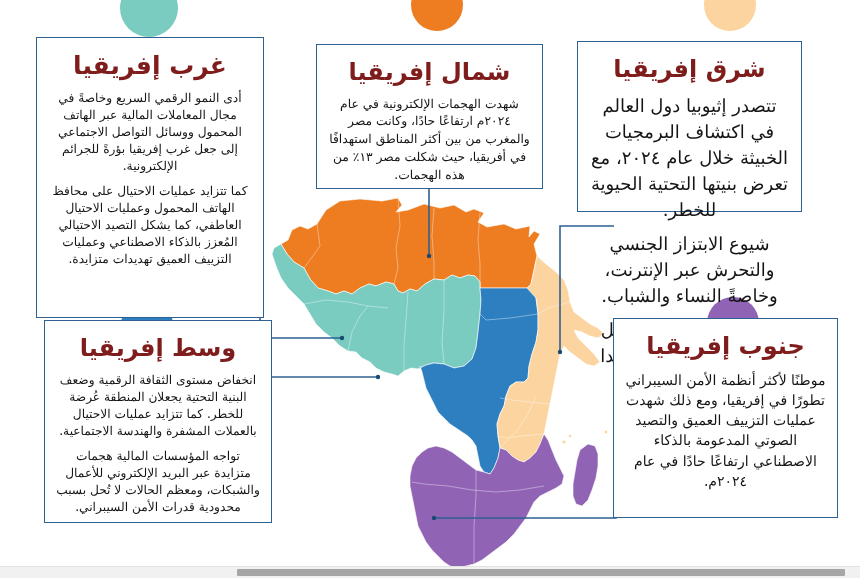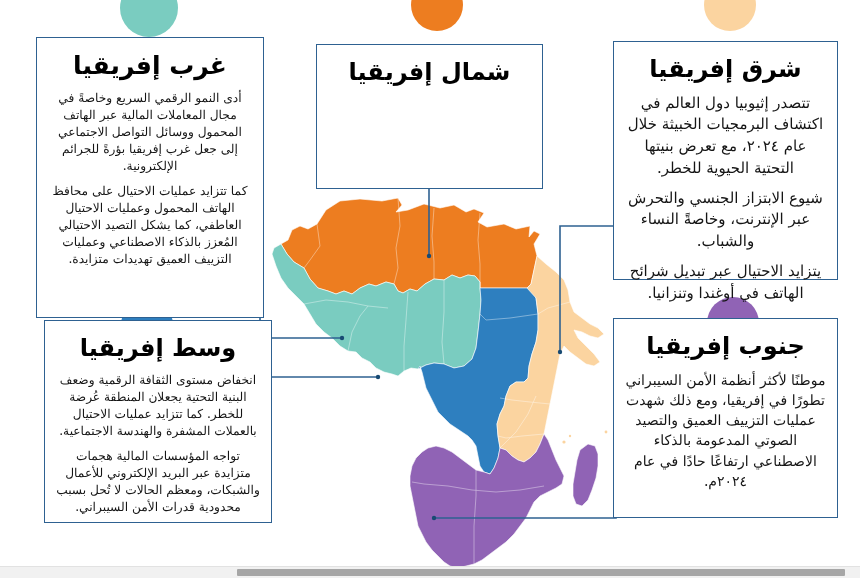--- a/index.html
+++ b/index.html
@@ -52,50 +52,50 @@
     z-index: 5;
     padding: 8px 11px 10px 11px;
     direction: rtl;
     text-align: center;
   }
   .card-title {
     font-family: "DejaVu Sans", "Liberation Sans", sans-serif;
     font-weight: bold;
     font-size: 25px;
     line-height: 1.15;
-    color: #000000;
+    color: #7f1d1d;
     margin: 6px 0 9px 0;
     letter-spacing: 0px;
   }
   .card-body {
     font-family: "DejaVu Serif", "Liberation Serif", serif;
     font-size: 12.4px;
     line-height: 1.42;
     color: #151515;
     text-align: center;
   }
   .card-body p { margin: 0 0 8px 0; }
   .card-body p:last-child { margin-bottom: 0; }
 
   
   #card-west   { left: 36px;  top: 37px;  width: 228px; height: 281px; }
   #card-north  { left: 316px; top: 44px;  width: 227px; height: 145px; }
-  #card-east   { left: 613px; top: 41px;  width: 225px; height: 239px; }
+  #card-east   { left: 577px; top: 41px;  width: 225px; height: 171px; }
   #card-central{ left: 36px;  top: 320px; width: 228px; height: 203px; margin-left: 8px; }
   #card-south  { left: 613px; top: 318px; width: 225px; height: 200px; }
 
   #card-north .card-title { font-size: 24px; }
   #card-east  .card-title { font-size: 24px; }
   #card-south .card-title { font-size: 24px; }
   #card-central .card-title { font-size: 24px; }
 
   #card-west .card-body,
   #card-central .card-body { font-size: 12.2px; line-height: 1.40; }
   #card-north .card-body { font-size: 12.3px; line-height: 1.45; }
-  #card-east .card-body  { font-size: 15px; line-height: 1.45; }
+  #card-east .card-body  { font-size: 18px; line-height: 1.45; }
   #card-south .card-body { font-size: 14px; line-height: 1.45; }
 
   
   .scroll-track {
     position: absolute;
     left: 0; bottom: 0;
     width: 860px; height: 11px;
     background: #f1f1f1;
     border-top: 1px solid #e2e2e2;
     z-index: 8;
@@ -243,20 +243,23 @@
   <div class="card" id="card-west">
     <div class="card-title">غرب إفريقيا</div>
     <div class="card-body">
       <p>أدى النمو الرقمي السريع وخاصةً في مجال المعاملات المالية عبر الهاتف المحمول ووسائل التواصل الاجتماعي إلى جعل غرب إفريقيا بؤرةً للجرائم الإلكترونية.</p>
       <p>كما تتزايد عمليات الاحتيال على محافظ الهاتف المحمول وعمليات الاحتيال العاطفي، كما يشكل التصيد الاحتيالي المُعزز بالذكاء الاصطناعي وعمليات التزييف العميق تهديدات متزايدة.</p>
     </div>
   </div>
 
   <div class="card" id="card-north">
     <div class="card-title">شمال إفريقيا</div>
+    <div class="card-body">
+      <p>شهدت الهجمات الإلكترونية في عام ٢٠٢٤م ارتفاعًا حادًا، وكانت مصر والمغرب من بين أكثر المناطق استهدافًا في أفريقيا، حيث شكلت مصر ١٣٪ من هذه الهجمات.</p>
+    </div>
   </div>
 
   <div class="card" id="card-east">
     <div class="card-title">شرق إفريقيا</div>
     <div class="card-body">
       <p>تتصدر إثيوبيا دول العالم في اكتشاف البرمجيات الخبيثة خلال عام ٢٠٢٤، مع تعرض بنيتها التحتية الحيوية للخطر.</p>
       <p>شيوع الابتزاز الجنسي والتحرش عبر الإنترنت، وخاصةً النساء والشباب.</p>
       <p>يتزايد الاحتيال عبر تبديل شرائح الهاتف في أوغندا وتنزانيا.</p>
     </div>
   </div>

